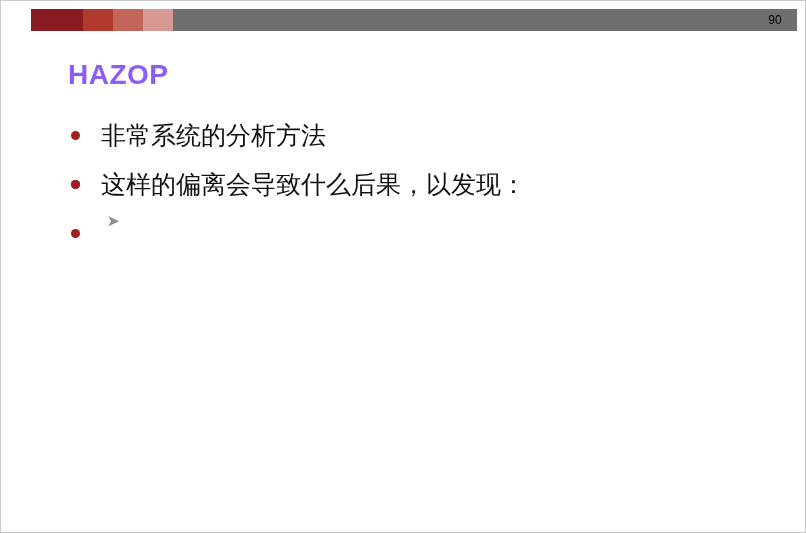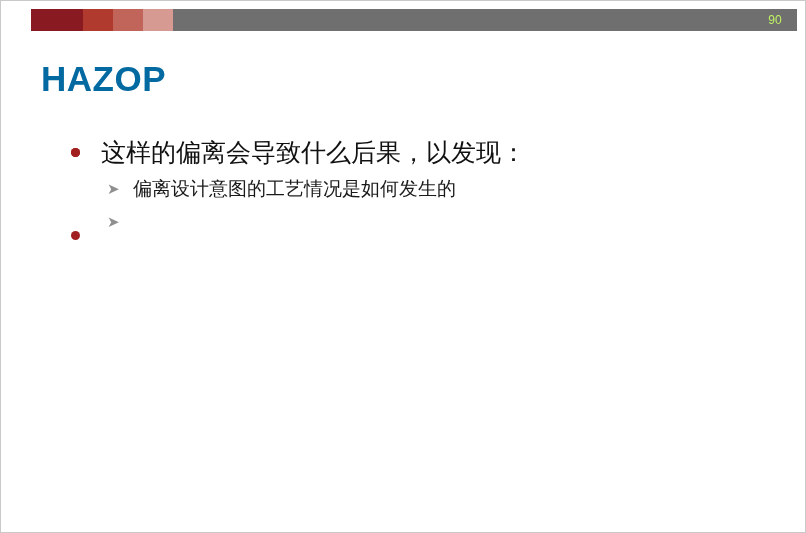--- a/index.html
+++ b/index.html
@@ -39,32 +39,32 @@
   .seg-4 { width: 30px; background: #d79a92; }
   .seg-5 { flex: 1; background: #6f6f6f; }
 
   .page-number {
     position: absolute;
     top: 8px;
     right: 8px;
     width: 44px;
     height: 22px;
     background: #6f6f6f;
-    color: #bef264;
+    color: #000000;
     font-size: 12px;
     line-height: 22px;
     text-align: center;
   }
 
   .title {
     position: absolute;
     top: 58px;
-    left: 40px;
-    color: #0369a1;
-    font-size: 35px;
+    left: 67px;
+    color: #8b5cf6;
+    font-size: 28px;
     font-weight: bold;
     letter-spacing: 0.5px;
   }
 
   .content {
     position: absolute;
     top: 118px;
     left: 62px;
     right: 40px;
   }
@@ -129,32 +129,35 @@
     <div class="seg seg-5"></div>
   </div>
 
   <div class="page-number">90</div>
 
   <div class="title">HAZOP</div>
 
   <div class="content">
     <ul class="level1">
 
+      <li class="bullet1">
+        <span class="dot"></span>
+        <span>非常系统的分析方法</span>
+      </li>
 
       <li class="bullet1">
         <span class="dot"></span>
       </li>
 
       <li class="bullet1">
         <span class="dot"></span>
         <span>这样的偏离会导致什么后果，以发现：</span>
         <ul class="level2">
           <li class="bullet2">
             <span class="arrow">➤</span>
-            <span>偏离设计意图的工艺情况是如何发生的</span>
           </li>
           <li class="bullet2">
             <span class="arrow">➤</span>
           </li>
         </ul>
       </li>
 
 
       <li class="bullet1">
         <span class="dot"></span>

